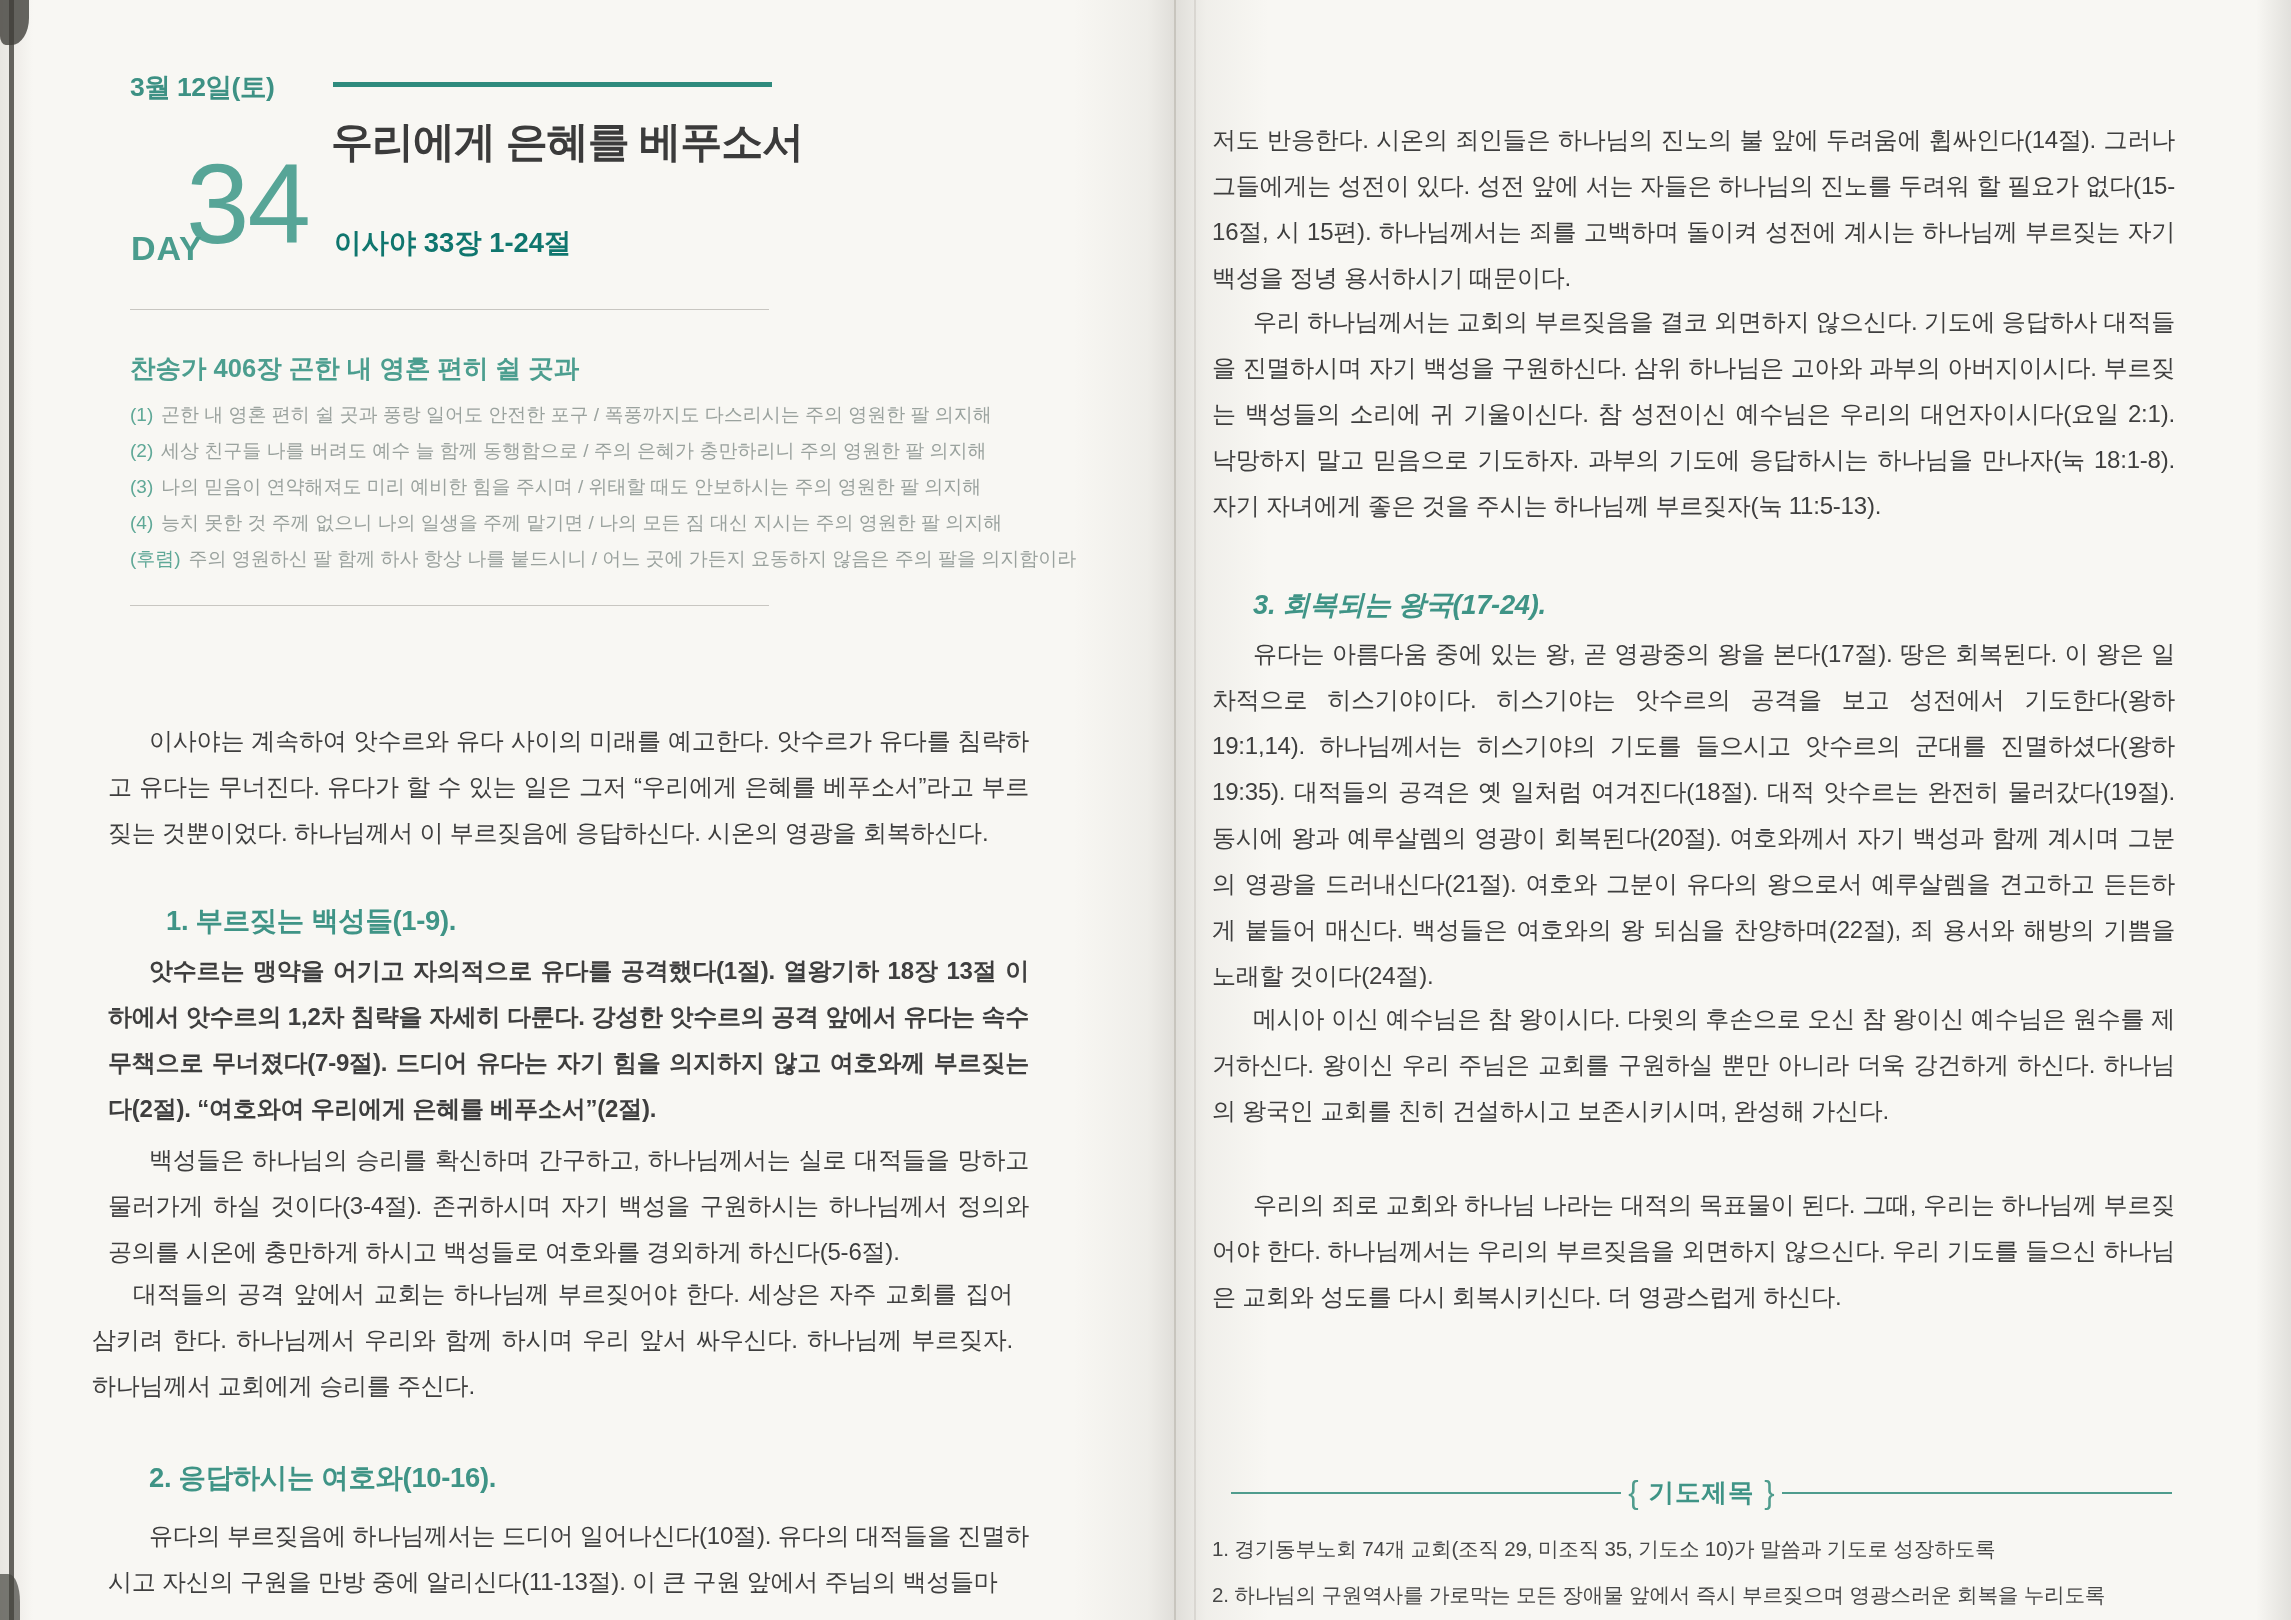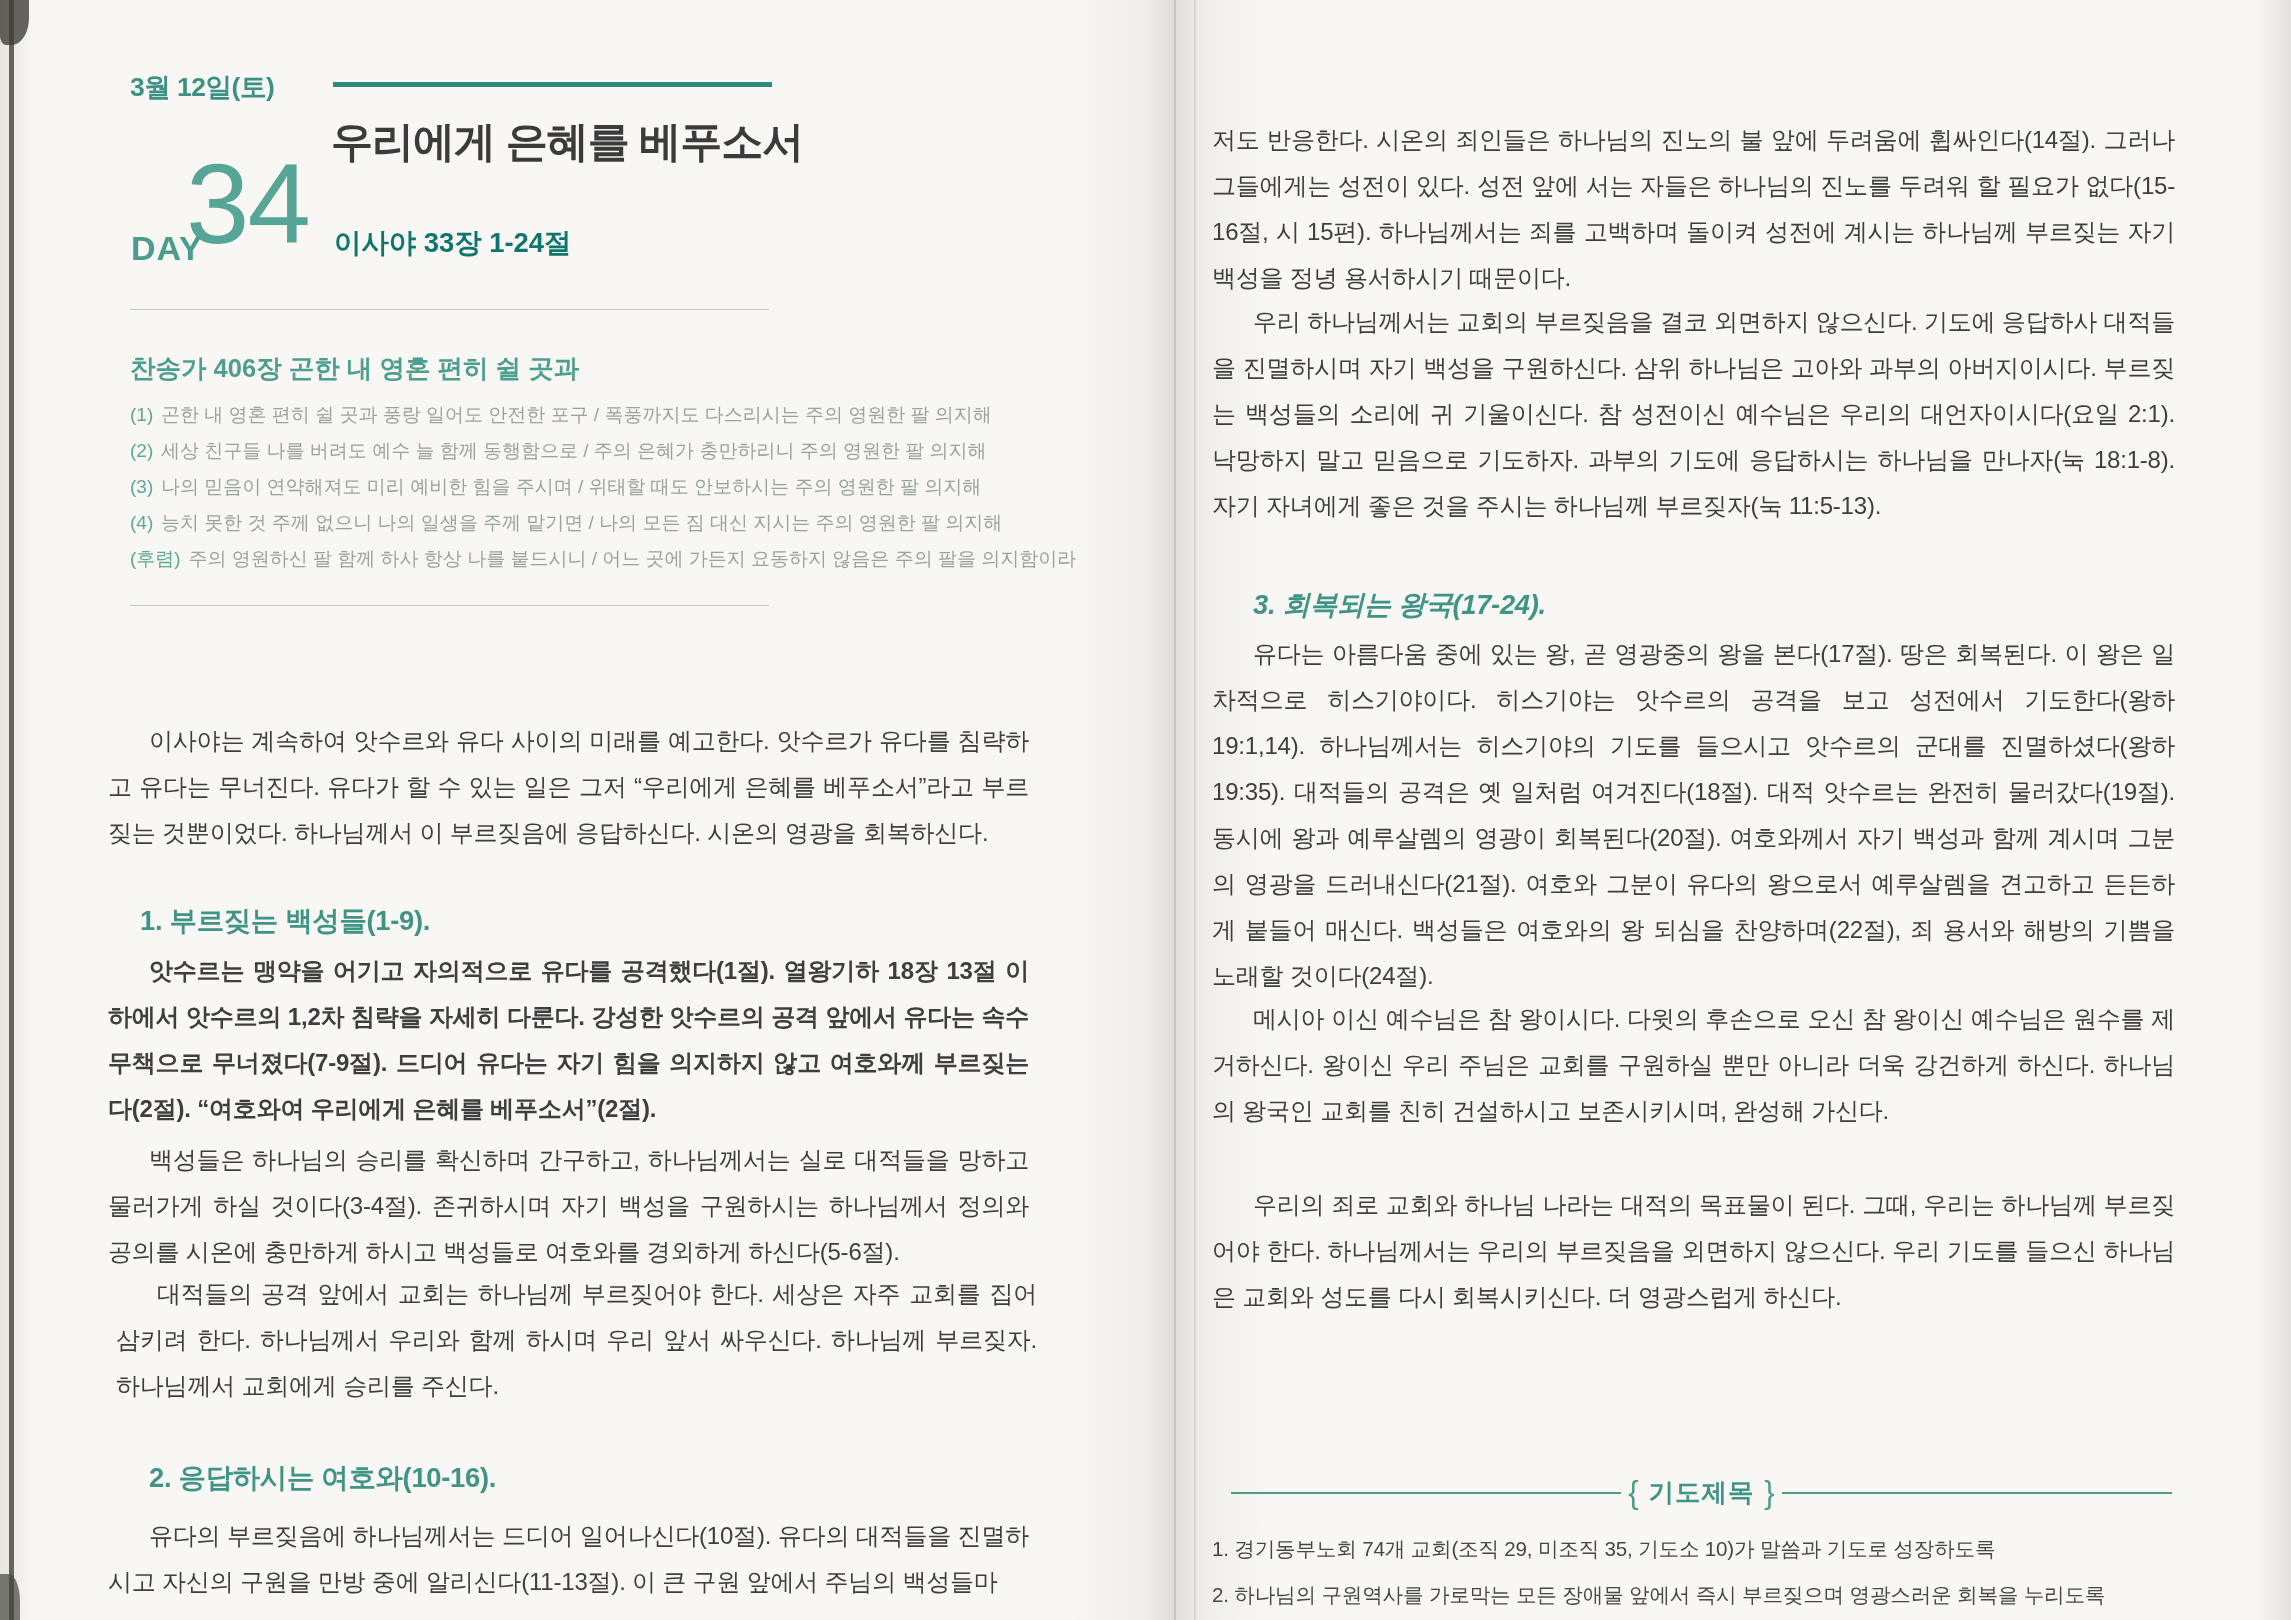--- a/index.html
+++ b/index.html
@@ -36,24 +36,24 @@
   .hymn-heading{left:130px;top:351px;font-size:25.5px;font-weight:600;color:#4c9e8f;white-space:nowrap;}
   .hymn{left:130px;top:402px;width:941px;}
   .hymn .hline{height:36px;font-size:19px;color:#9aa29e;white-space:nowrap;}
   .hymn .hnum{color:#5fa897;margin-right:7.8px;}
   
   .para{width:921px;font-size:24px;line-height:46px;text-align:justify;color:#3e3e3e;letter-spacing:-0.2px;}
   .indent{text-indent:41px;}
   .rpara{width:963px;}
   .sec-head{font-size:27.4px;font-weight:700;color:#3f9486;white-space:nowrap;letter-spacing:-0.3px;}
   .intro{left:108px;top:718px;}
-  .h1{left:140px;top:903px;}
+  .h1{left:166px;top:903px;}
   .s1p1{left:108px;top:948px;font-weight:bold;}
   .s1p2{left:108px;top:1137px;}
-  .s1p3{left:116px;top:1271px;}
+  .s1p3{left:92px;top:1271px;}
   .h2{left:149px;top:1460px;}
   .s2p1{left:108px;top:1513px;}
   
   .rp1{left:1212px;top:117px;}
   .rp2{left:1212px;top:299px;}
   .h3{left:1253px;top:587px;font-style:italic;}
   .s3p1{left:1212px;top:631px;}
   .s3p2{left:1212px;top:996px;}
   .closing{left:1212px;top:1182px;}
   

